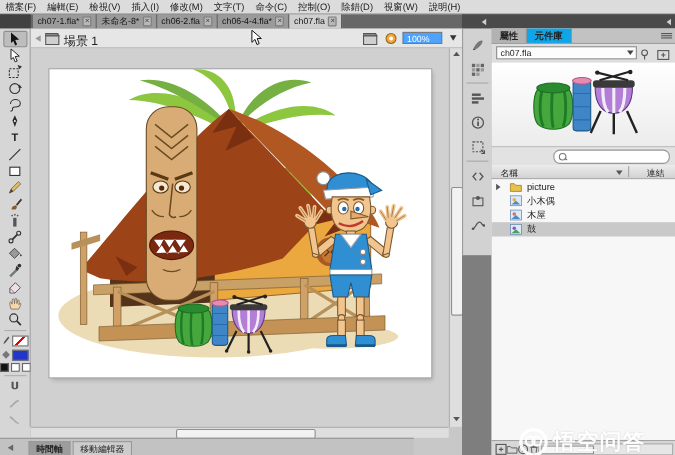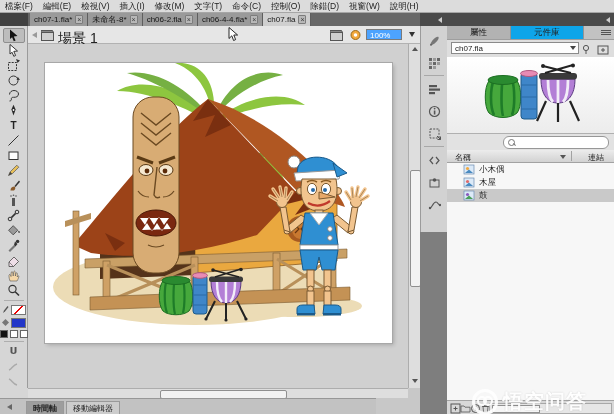--- a/index.html
+++ b/index.html
@@ -35,21 +35,21 @@
   .swatch.fill{background:#2236c8;}
   .mini-opts{display:flex;gap:2px;margin:1px 0;}
   .mini-sq{width:6px;height:6px;border:1px solid #666;background:#fff;}
   .mini-sq.b{background:#111;}
   .ttool{font-size:10px;font-weight:bold;color:#222;line-height:10px;}
   
   .editbar{position:absolute;left:28px;top:26px;width:392px;height:18px;background:#e6e6e6;
            border-bottom:1px solid #b2b2b2;box-sizing:border-box;}
   .back-arrow{position:absolute;left:4px;top:6px;width:0;height:0;border-top:3px solid transparent;
               border-bottom:3px solid transparent;border-right:5px solid #9a9a9a;}
-  .scene-label{position:absolute;left:30px;top:4px;font-size:14px;color:#222;}
+  .scene-label{position:absolute;left:30px;top:4px;font-size:11px;color:#222;}
   .zoom-box{position:absolute;right:18px;top:3px;width:36px;height:11px;background:#4da3ff;color:#fff;
             font-size:8px;line-height:11px;text-align:left;padding-left:3px;border:1px solid #7a7a7a;box-sizing:border-box;}
   .zoom-drop{position:absolute;right:5px;top:6px;width:0;height:0;border-left:3.5px solid transparent;
              border-right:3.5px solid transparent;border-top:5px solid #333;}
   
   .pasteboard{position:absolute;left:28px;top:44px;width:392px;height:344px;background:#d0d0d0;}
   .stage{position:absolute;left:17px;top:19px;width:347px;height:280px;background:#ffffff;
          box-shadow:0 0 0 1px #a8a8a8, 2px 2px 4px rgba(0,0,0,.2);}
   .vscroll{position:absolute;left:408px;top:44px;width:12px;height:344px;background:#dedede;
            border-left:1px solid #adadad;box-sizing:border-box;}
@@ -63,21 +63,21 @@
   .arrow-dn{width:0;height:0;border-left:3px solid transparent;border-right:3px solid transparent;border-top:4px solid #555;margin:3px auto;position:absolute;bottom:2px;left:3px;}
   
   .dockstrip{position:absolute;left:420px;top:26px;width:27px;height:388px;background:#7e7e7e;}
   .dockstrip-top{position:absolute;left:0;top:0;width:27px;height:206px;background:#d2d2d2;
                  border-left:1px solid #9b9b9b;box-sizing:border-box;display:flex;flex-direction:column;align-items:center;padding-top:3px;}
   .dock-ico{width:22px;height:22px;display:flex;align-items:center;justify-content:center;}
   .dock-sep{width:20px;height:1px;background:#a8a8a8;margin:2px 0;}
   
   .library{position:absolute;left:447px;top:26px;width:167px;height:388px;background:#e8e8e8;}
   .lib-tabs{position:absolute;left:0;top:0;width:167px;height:14px;background:#c2c2c2;border-bottom:1px solid #9e9e9e;box-sizing:border-box;display:flex;}
-  .lib-tab{font-size:8.5px;line-height:13px;padding:0 23px;color:#222;background:#b2b2b2;border-right:1px solid #949494;cursor:default;}
+  .lib-tab{font-size:8.5px;line-height:13px;padding:0 7px;color:#222;background:#b2b2b2;border-right:1px solid #949494;cursor:default;font-weight:bold;}
   .lib-tab.active{background:#0ea5e9;}
   .panel-menu{position:absolute;right:3px;top:4px;width:10px;height:7px;}
   .panel-menu i{display:block;height:1px;background:#555;margin-bottom:1px;}
   .doc-row{position:absolute;left:0;top:14px;width:167px;height:17px;background:#dedede;}
   .doc-select{position:absolute;left:4px;top:2px;width:128px;height:12px;background:#fdfdfd;border:1px solid #8a8a8a;
               font-size:8px;line-height:11px;padding-left:3px;box-sizing:border-box;color:#222;}
   .doc-select .dd{position:absolute;right:2px;top:3px;width:0;height:0;border-left:3px solid transparent;border-right:3px solid transparent;border-top:4px solid #444;}
   .pin-ico{position:absolute;right:22px;top:4px;}
   .newpanel-ico{position:absolute;right:5px;top:4px;}
   .preview{position:absolute;left:0;top:31px;width:167px;height:77px;background:linear-gradient(#ffffff,#ececec);
@@ -582,20 +582,29 @@
       </div>
     </div>
     <div class="hdr-row">
       <span class="hdr-name">名稱</span>
       <span class="hdr-sort"></span>
       <span class="hdr-div"></span>
       <span class="hdr-link">連結</span>
     </div>
     <div class="lib-list">
       <div class="lib-row">
+        <span class="tri"></span>
+        <span class="row-ico">
+          <svg width="12" height="11">
+              <path d="M1 3 L4.5 3 L5.8 4.5 L11 4.5 L11 10 L1 10 Z" fill="#e8c24a" stroke="#9a7a20" stroke-width="0.7"></path>
+            </svg>
+        </span>
+        <span>picture</span>
+      </div>
+      <div class="lib-row">
         <span class="row-ico">
           <svg width="12" height="11">
               <rect x="1" y="1" width="10" height="9" fill="#dceaf8" stroke="#6a8ab0" stroke-width="0.7"></rect>
               <circle cx="4.5" cy="4.5" r="1.6" fill="#f2a83c"></circle>
               <path d="M2 9 L6 5.5 L10 9 Z" fill="#4a8ac0"></path>
             </svg>
         </span>
         <span>小木偶</span>
       </div>
       <div class="lib-row">

